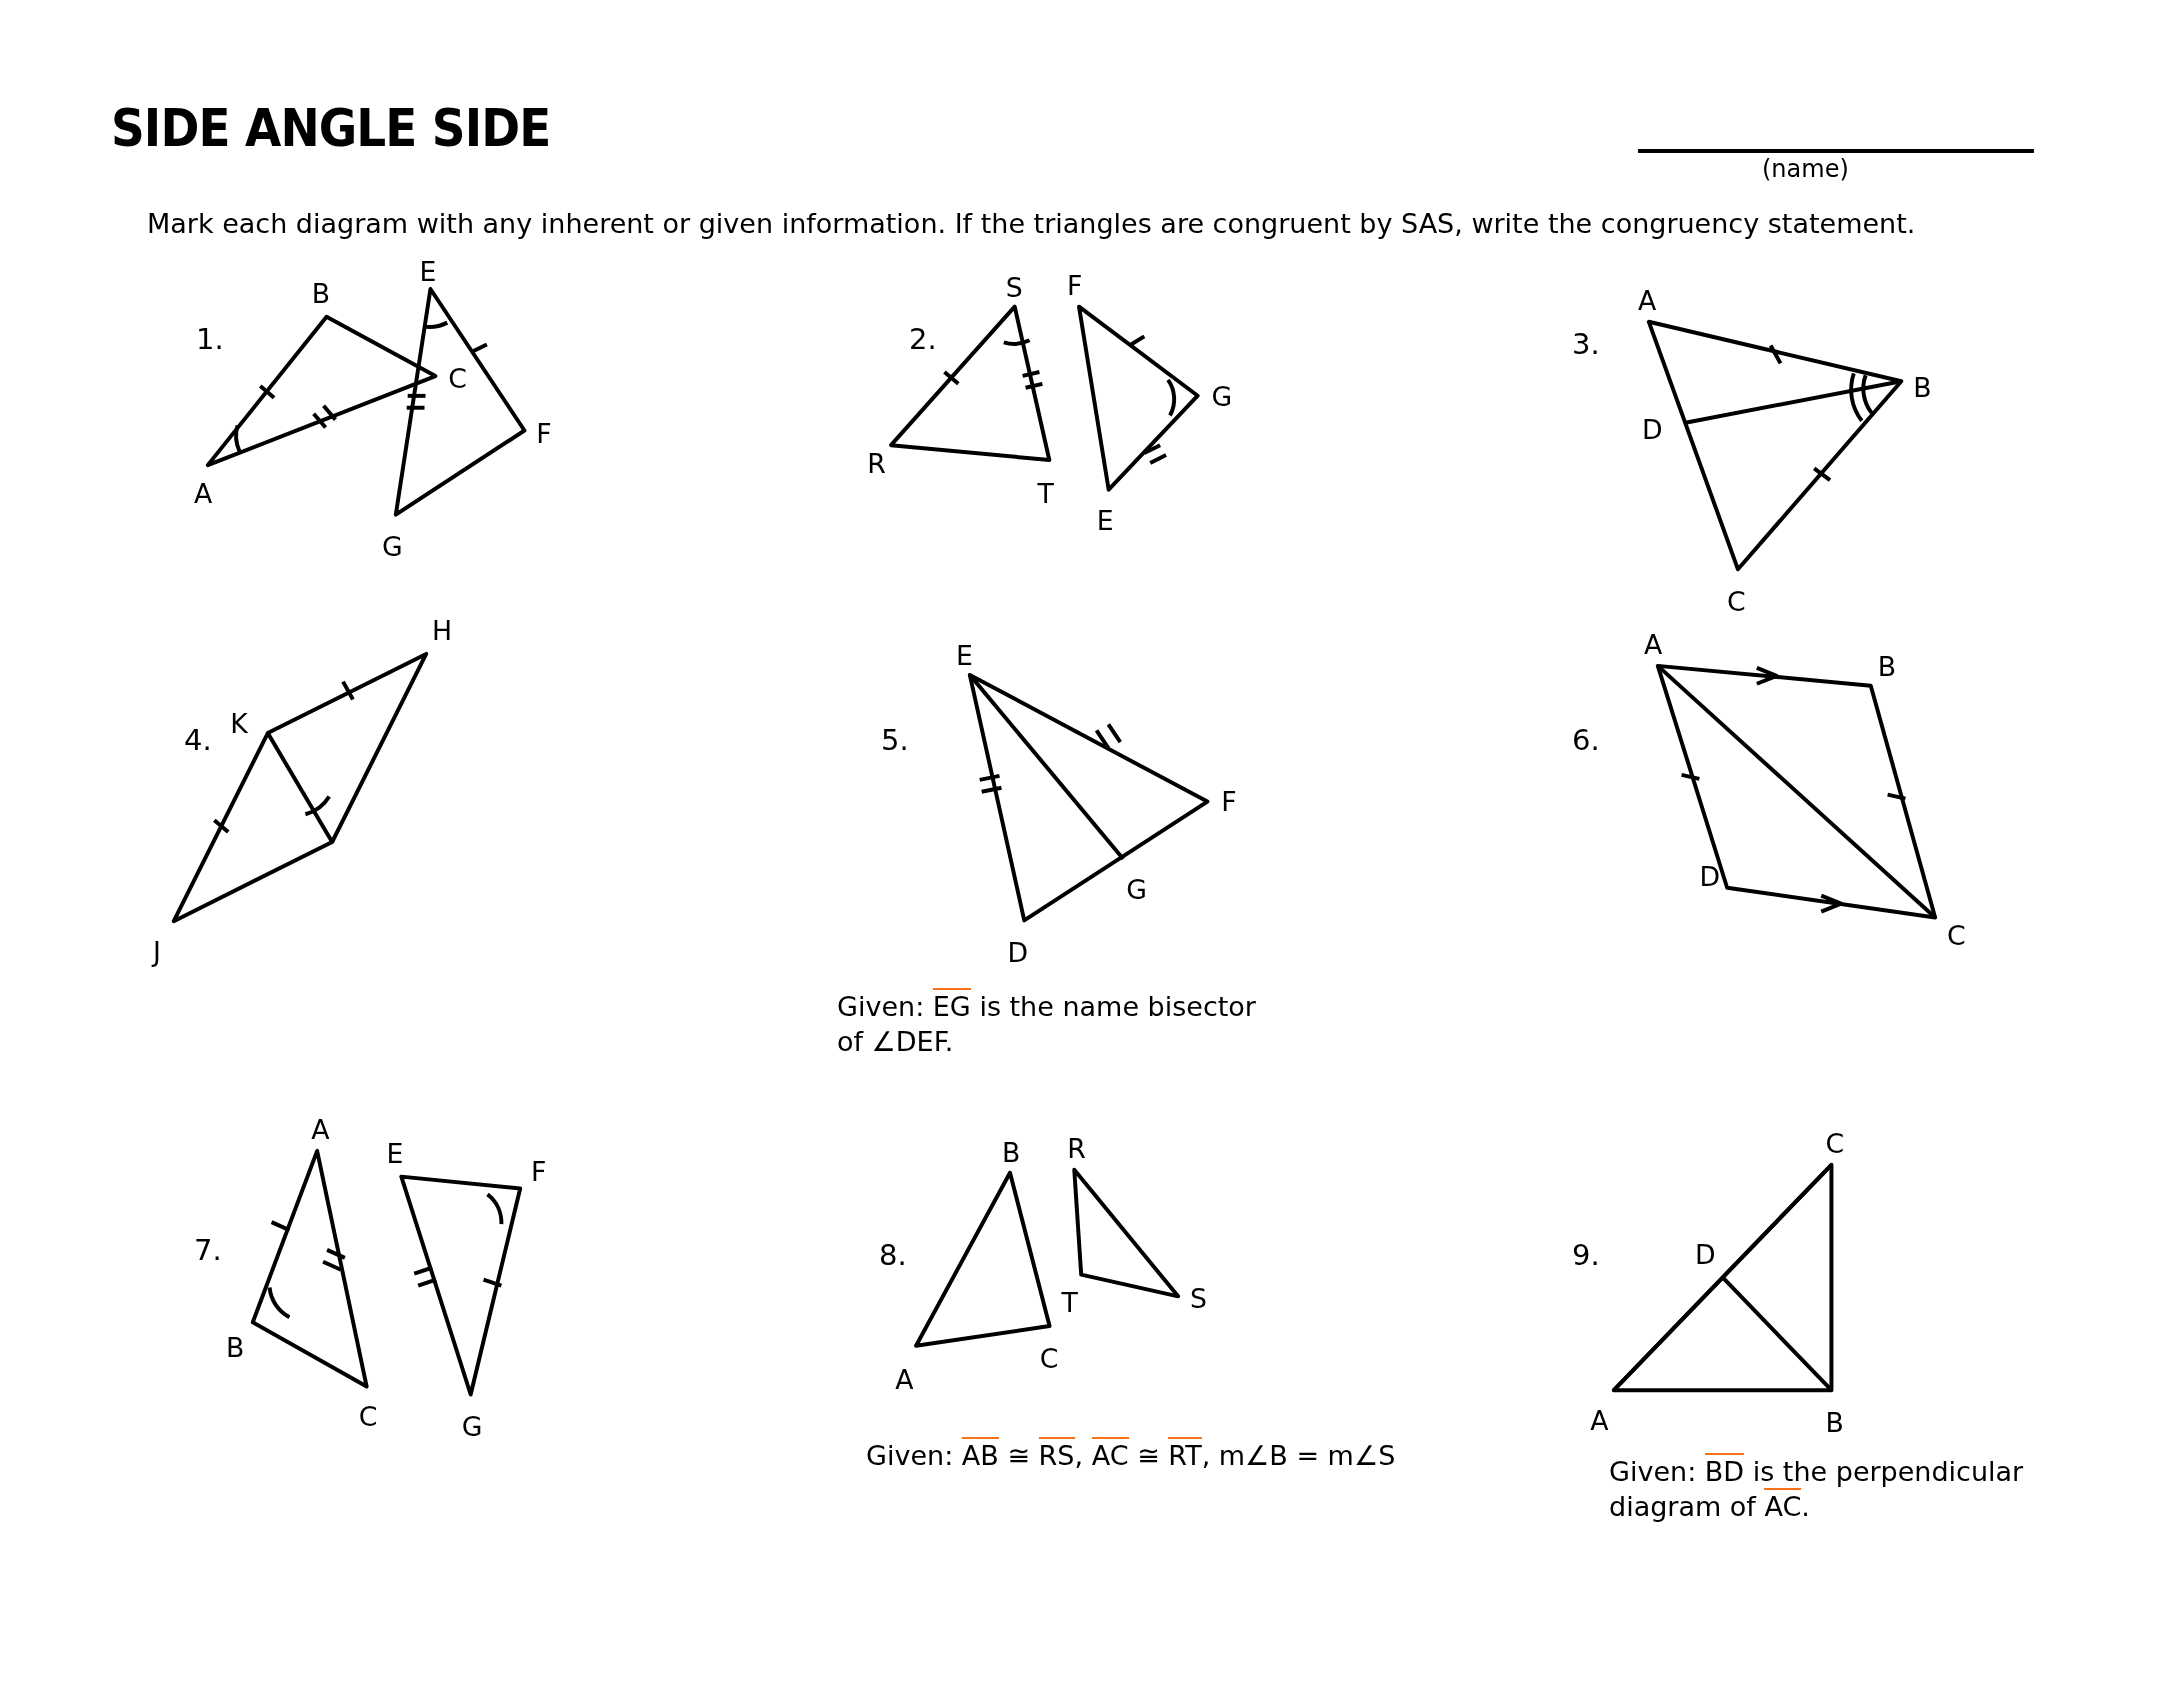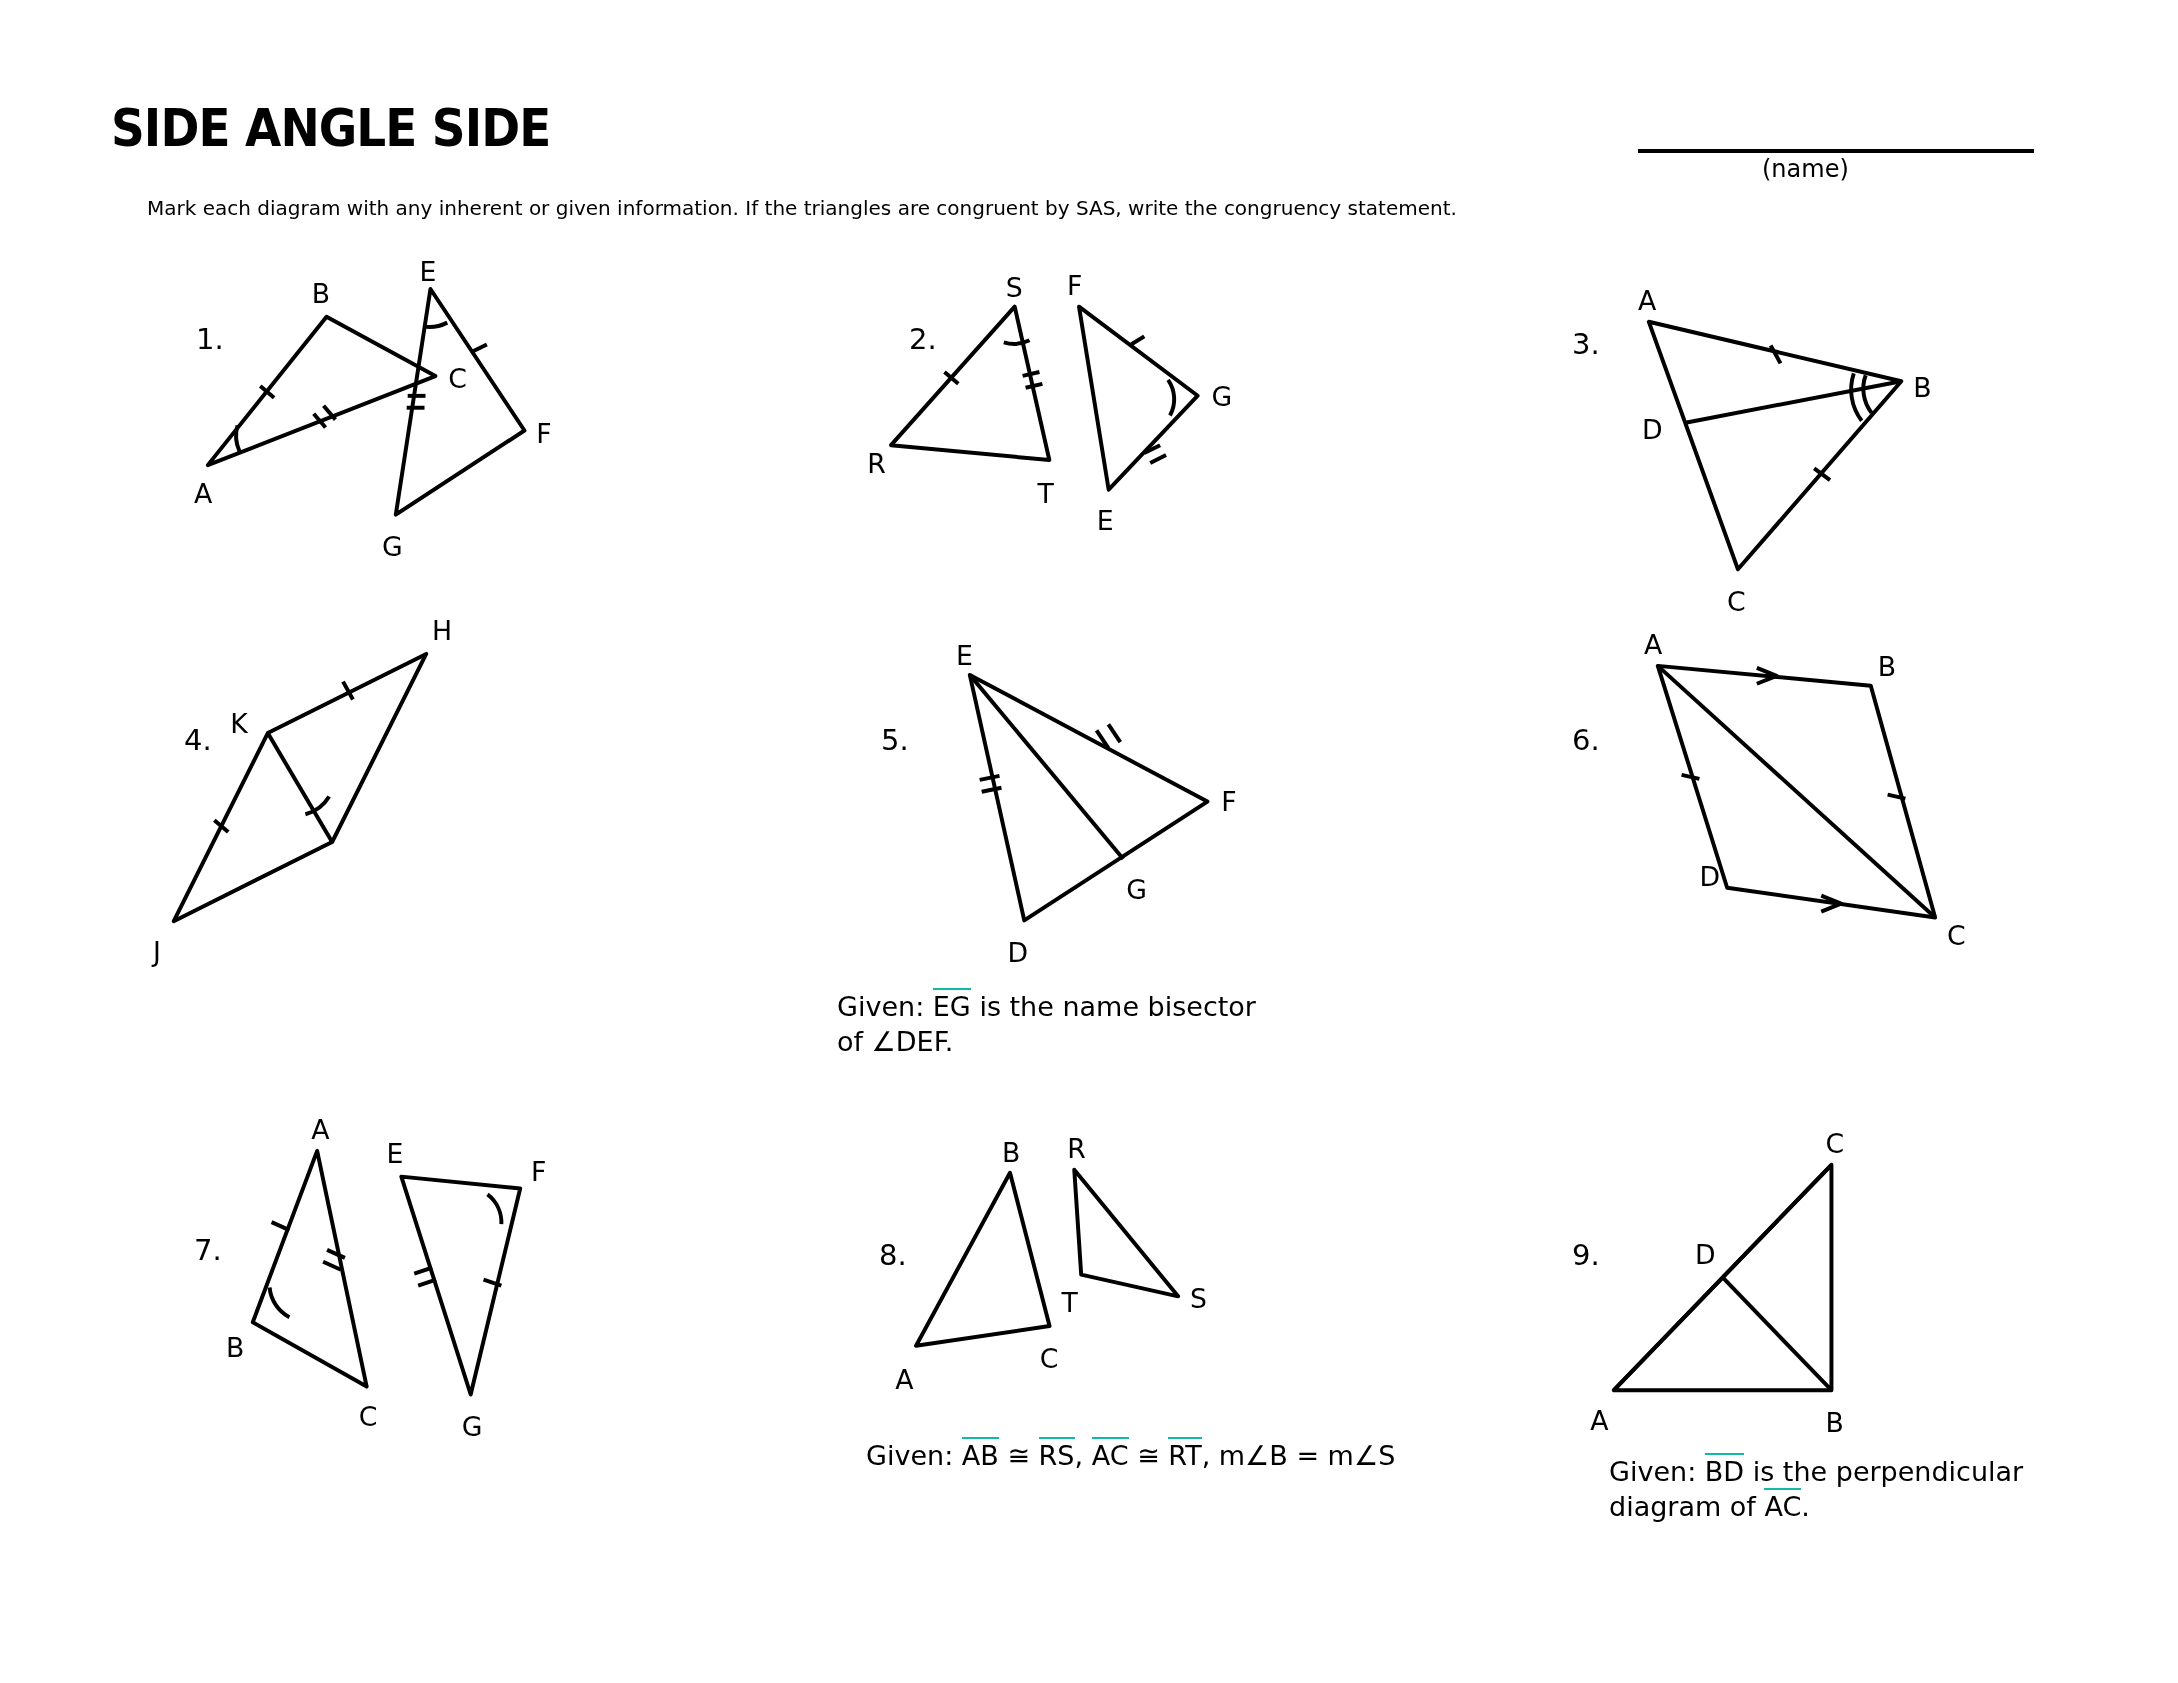--- a/index.html
+++ b/index.html
@@ -46,39 +46,39 @@
   .name-label {
     position: absolute;
     left: 1762px;
     top: 155px;
     font-size: 24px;
     text-align: center;
   }
   .instructions {
     position: absolute;
     left: 147px;
-    top: 196px;
-    font-size: 20px;
+    top: 208px;
+    font-size: 27px;
     white-space: nowrap;
   }
 
   
   .prob-num {
     position: absolute;
     font-size: 29px;
   }
 
   
   .given {
     position: absolute;
     font-size: 27px;
     line-height: 1.28;
   }
   .given .ovl {
-    border-top: 2px solid #14b8a6;
+    border-top: 2px solid #f97316;
     padding-top: 1px;
   }
 
   
   .diagram {
     position: absolute;
   }
   .diagram svg { display: block; overflow: visible; }
   .lbl {
     font-family: "DejaVu Sans", sans-serif;

